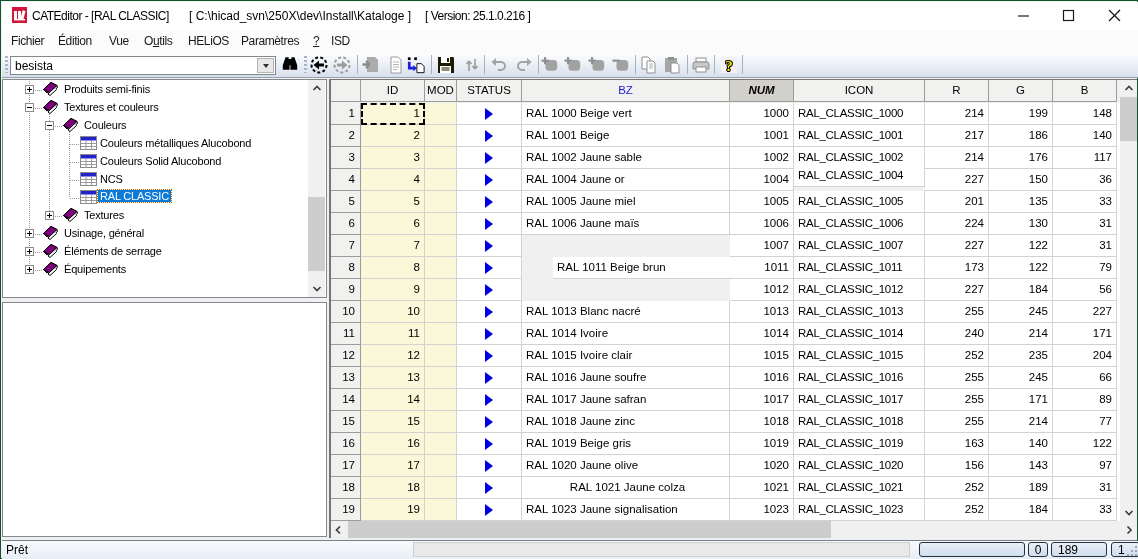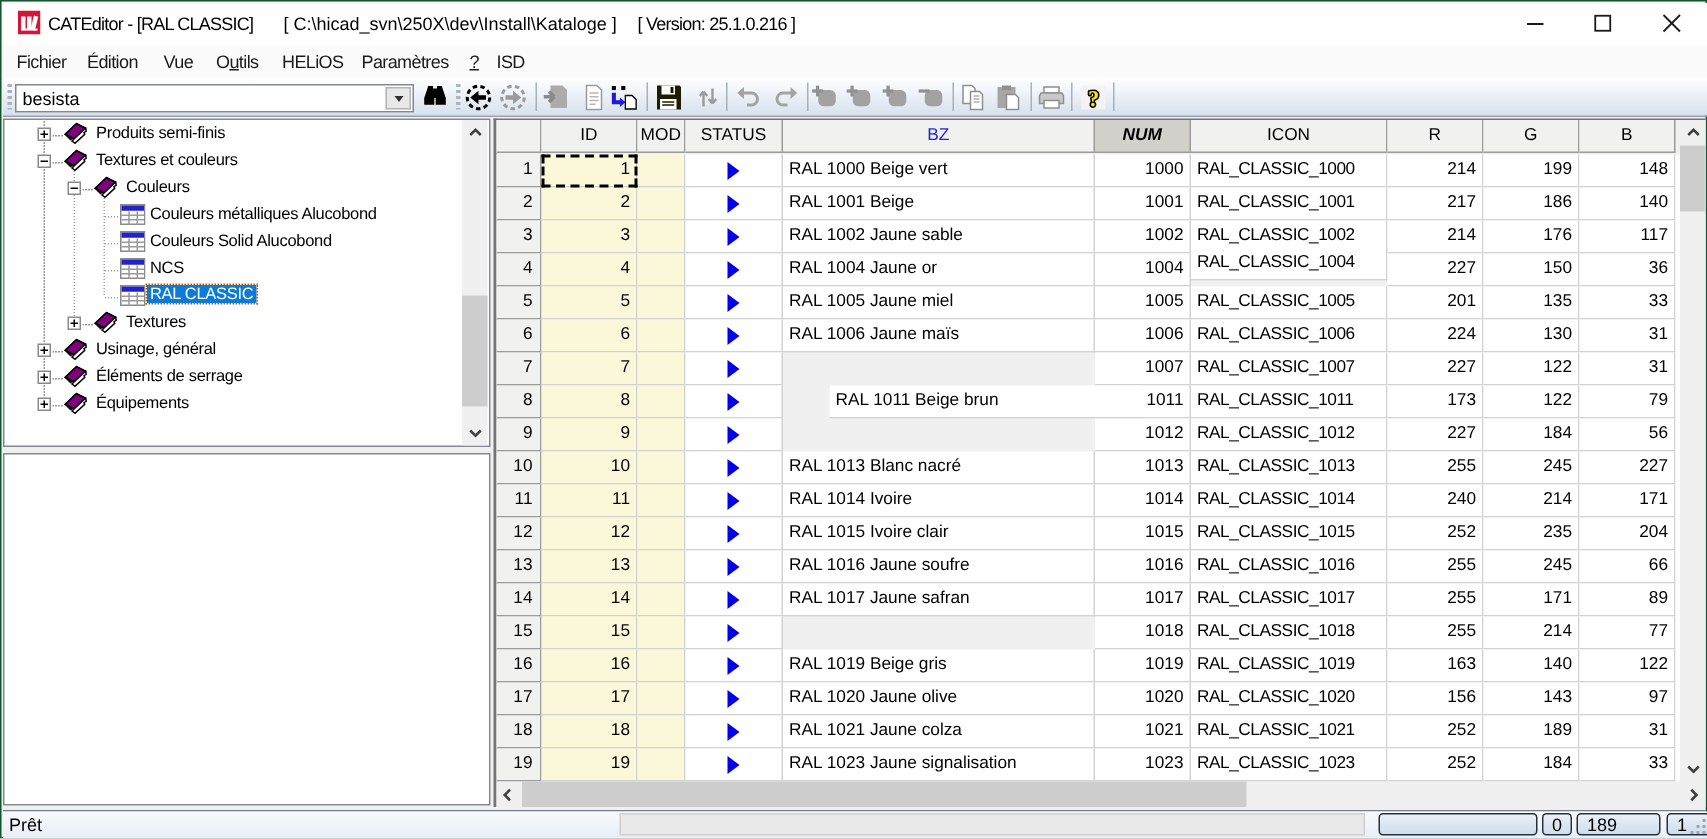--- a/index.html
+++ b/index.html
@@ -482,20 +482,21 @@
     <div class="cell lt" style="left:793px; top:388px; width:131px; letter-spacing:-0.3px;">RAL_CLASSIC_1017</div>
     <div class="cell rt" style="left:924px; top:388px; width:64px;">255</div>
     <div class="cell rt" style="left:988px; top:388px; width:64px;">171</div>
     <div class="cell rt" style="left:1052px; top:388px; width:64px;">89</div>
     <div class="cell rh" style="left:330px; top:410px; width:30px;">15</div>
     <div class="cell yel rt" style="left:360px; top:410px; width:64px;">15</div>
     <div class="cell yel" style="left:424px; top:410px; width:32px;"></div>
     <div class="cell" style="left:456px; top:410px; width:65px;">
       <span class="tri"></span>
     </div>
+    <div class="cell lt" style="left:521px; top:410px; width:208px;">RAL 1018 Jaune zinc</div>
     <div class="cell rt" style="left:729px; top:410px; width:64px;">1018</div>
     <div class="cell lt" style="left:793px; top:410px; width:131px; letter-spacing:-0.3px;">RAL_CLASSIC_1018</div>
     <div class="cell rt" style="left:924px; top:410px; width:64px;">255</div>
     <div class="cell rt" style="left:988px; top:410px; width:64px;">214</div>
     <div class="cell rt" style="left:1052px; top:410px; width:64px;">77</div>
     <div class="cell rh" style="left:330px; top:432px; width:30px;">16</div>
     <div class="cell yel rt" style="left:360px; top:432px; width:64px;">16</div>
     <div class="cell yel" style="left:424px; top:432px; width:32px;"></div>
     <div class="cell" style="left:456px; top:432px; width:65px;">
       <span class="tri"></span>
@@ -517,21 +518,21 @@
     <div class="cell lt" style="left:793px; top:454px; width:131px; letter-spacing:-0.3px;">RAL_CLASSIC_1020</div>
     <div class="cell rt" style="left:924px; top:454px; width:64px;">156</div>
     <div class="cell rt" style="left:988px; top:454px; width:64px;">143</div>
     <div class="cell rt" style="left:1052px; top:454px; width:64px;">97</div>
     <div class="cell rh" style="left:330px; top:476px; width:30px;">18</div>
     <div class="cell yel rt" style="left:360px; top:476px; width:64px;">18</div>
     <div class="cell yel" style="left:424px; top:476px; width:32px;"></div>
     <div class="cell" style="left:456px; top:476px; width:65px;">
       <span class="tri"></span>
     </div>
-    <div class="cell lt" style="left:521px; top:476px; width:208px;">RAL 1021 Jaune colza</div>
+    <div class="cell lt" style="left:521px; top:476px; width:208px;text-align:center;">RAL 1021 Jaune colza</div>
     <div class="cell rt" style="left:729px; top:476px; width:64px;">1021</div>
     <div class="cell lt" style="left:793px; top:476px; width:131px; letter-spacing:-0.3px;">RAL_CLASSIC_1021</div>
     <div class="cell rt" style="left:924px; top:476px; width:64px;">252</div>
     <div class="cell rt" style="left:988px; top:476px; width:64px;">189</div>
     <div class="cell rt" style="left:1052px; top:476px; width:64px;">31</div>
     <div class="cell rh" style="left:330px; top:498px; width:30px;">19</div>
     <div class="cell yel rt" style="left:360px; top:498px; width:64px;">19</div>
     <div class="cell yel" style="left:424px; top:498px; width:32px;"></div>
     <div class="cell" style="left:456px; top:498px; width:65px;">
       <span class="tri"></span>

